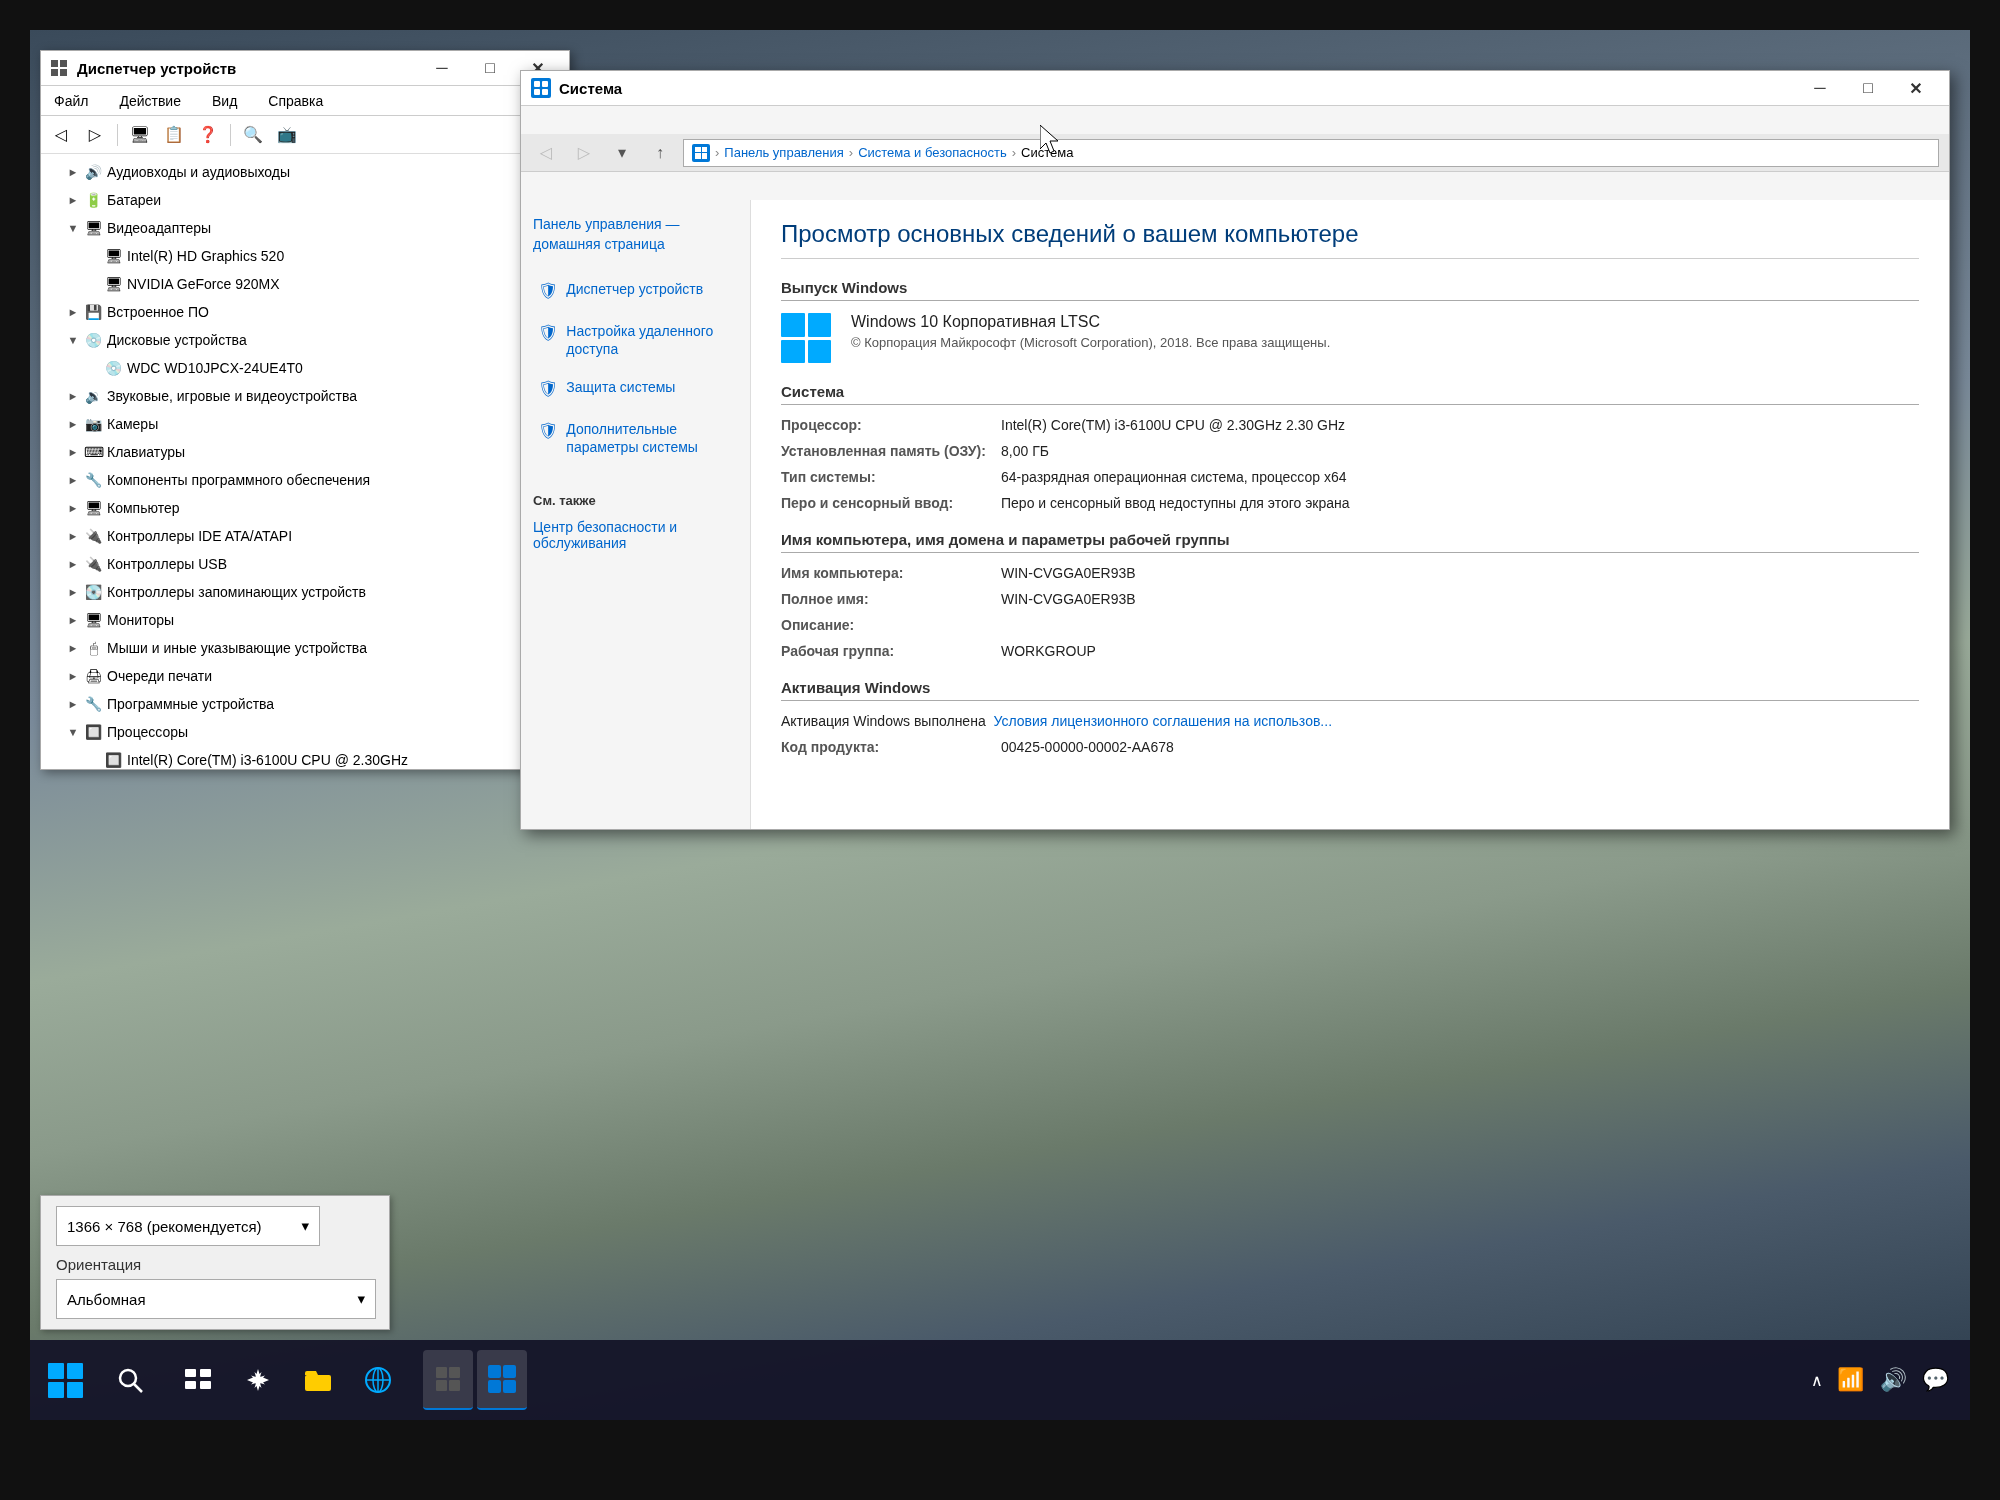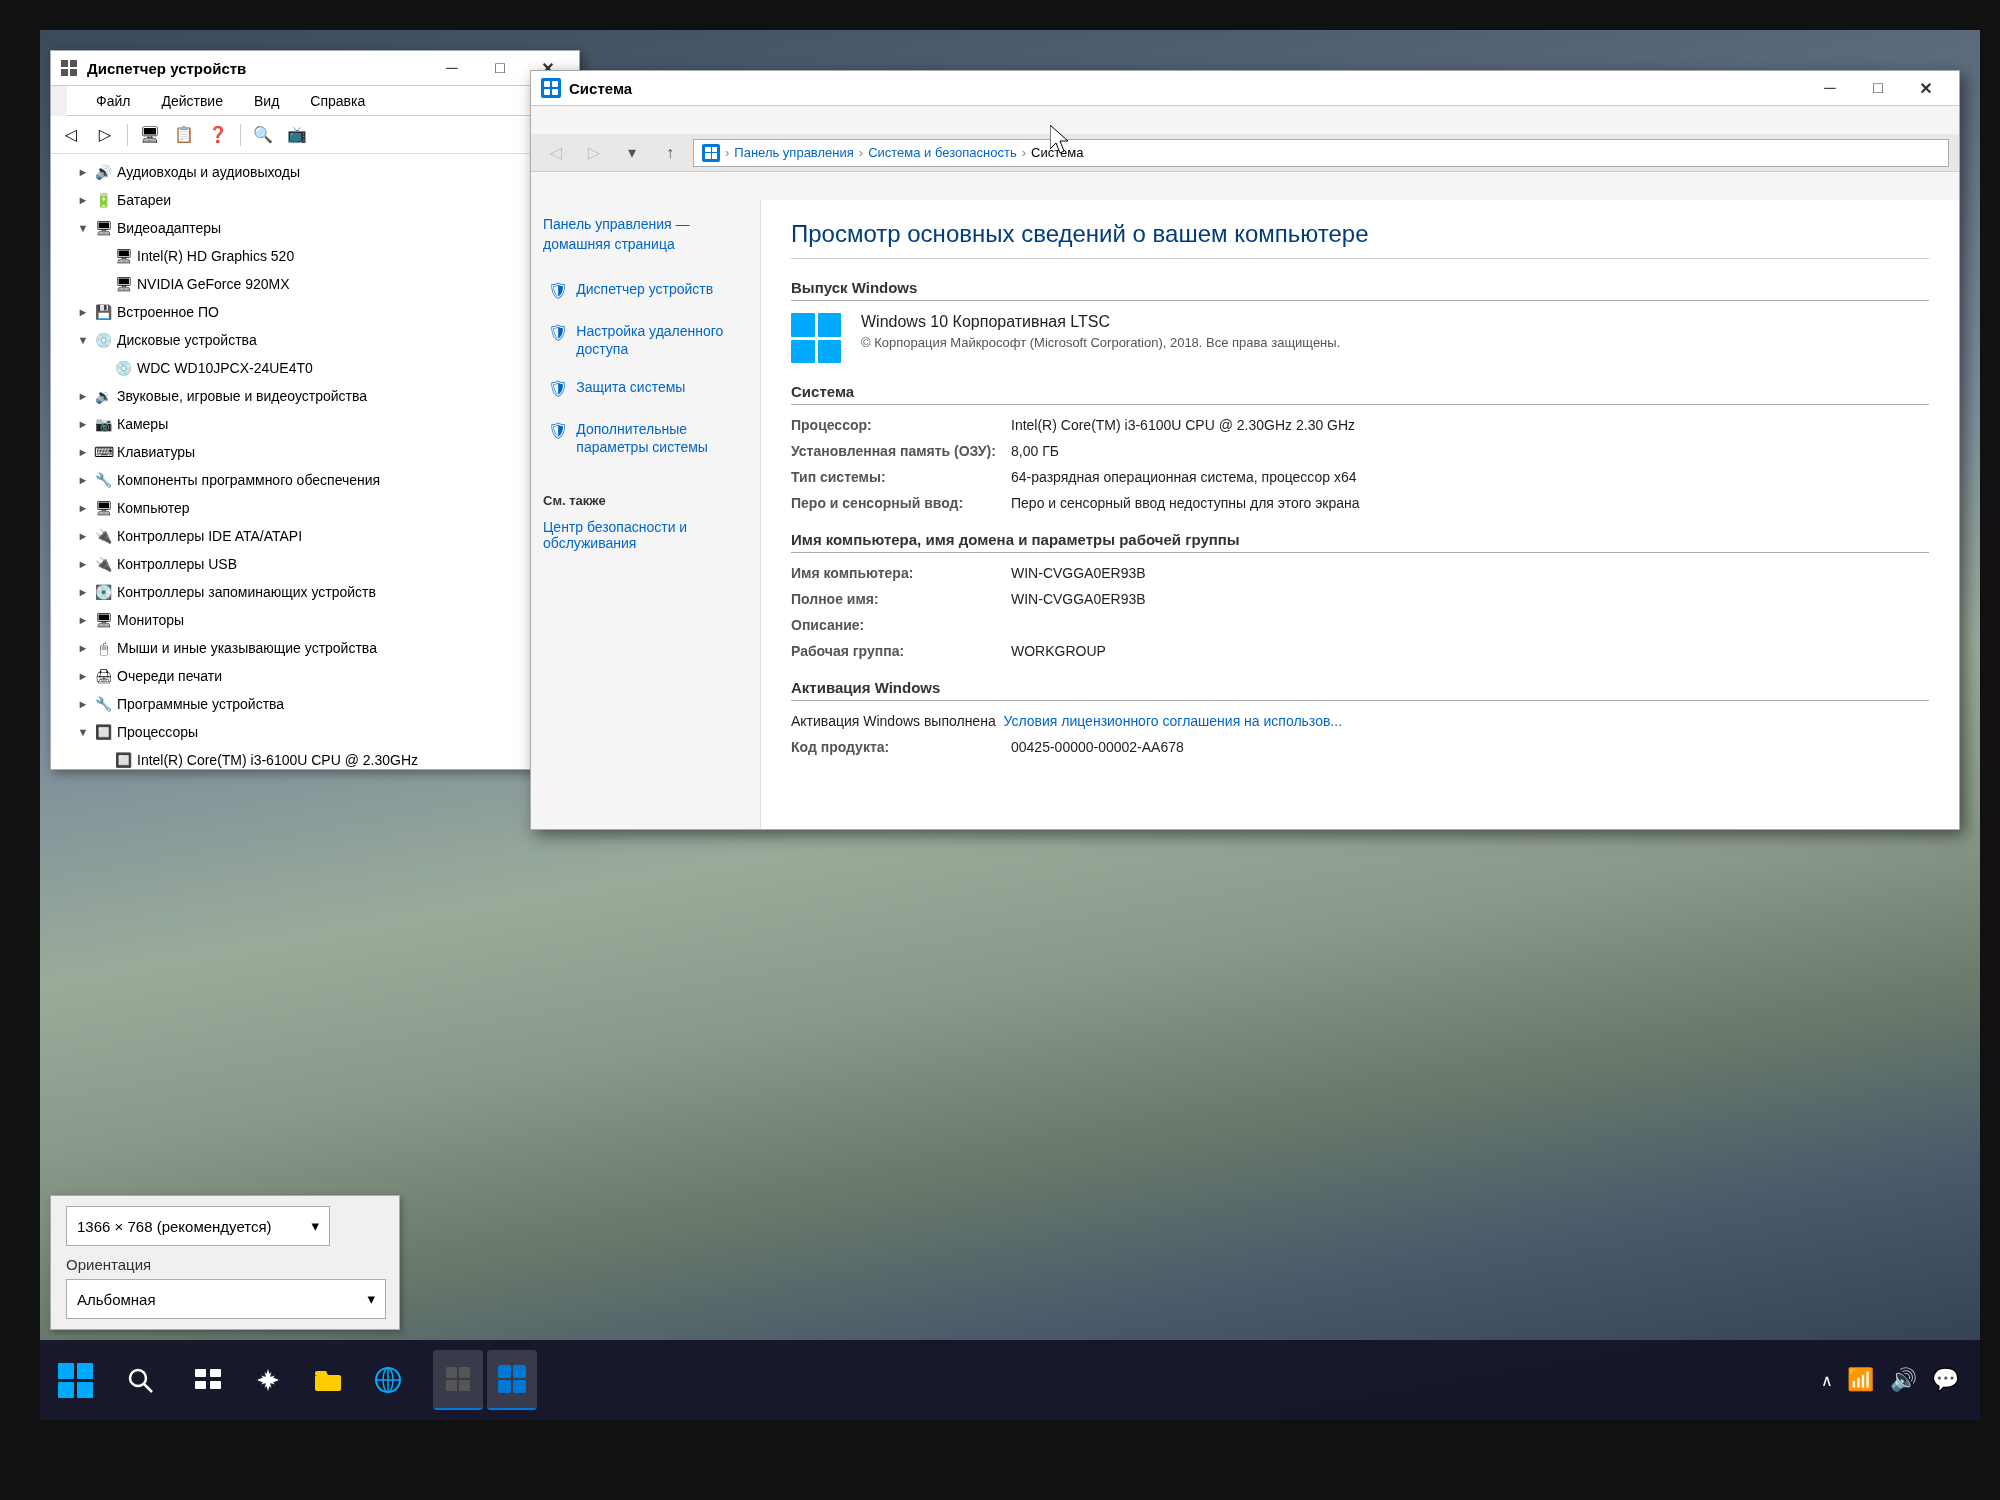--- a/index.html
+++ b/index.html
@@ -16,21 +16,21 @@
     .laptop-screen {
       position: absolute;
       top: 0; left: 0;
       width: 100%; height: 100%;
       background: #111;
     }
 
     
     .screen-content {
       position: absolute;
-      top: 30px; left: 40px;
+      top: 30px; left: 30px;
       width: 1940px;
       height: 1390px;
       background: linear-gradient(160deg, #5a6a7a 0%, #7a8a9a 30%, #8a9aaa 50%, #6a7a8a 70%, #4a5a6a 100%);
       overflow: hidden;
     }
 
     
     .taskbar {
       position: absolute;
       bottom: 0; left: 0;
@@ -146,24 +146,23 @@
       cursor: pointer;
       color: #333;
     }
 
     .window-menu {
       height: 30px;
       background: #fff;
       border-bottom: 1px solid #ccc;
       display: flex;
       align-items: center;
-      padding: 0 21px;
+      padding: 0 5px;
       gap: 15px;
       font-size: 14px;
-      margin-left: 16px;
     }
 
     .menu-item {
       padding: 3px 8px;
       cursor: pointer;
       border-radius: 3px;
     }
 
     .window-toolbar {
       height: 38px;

